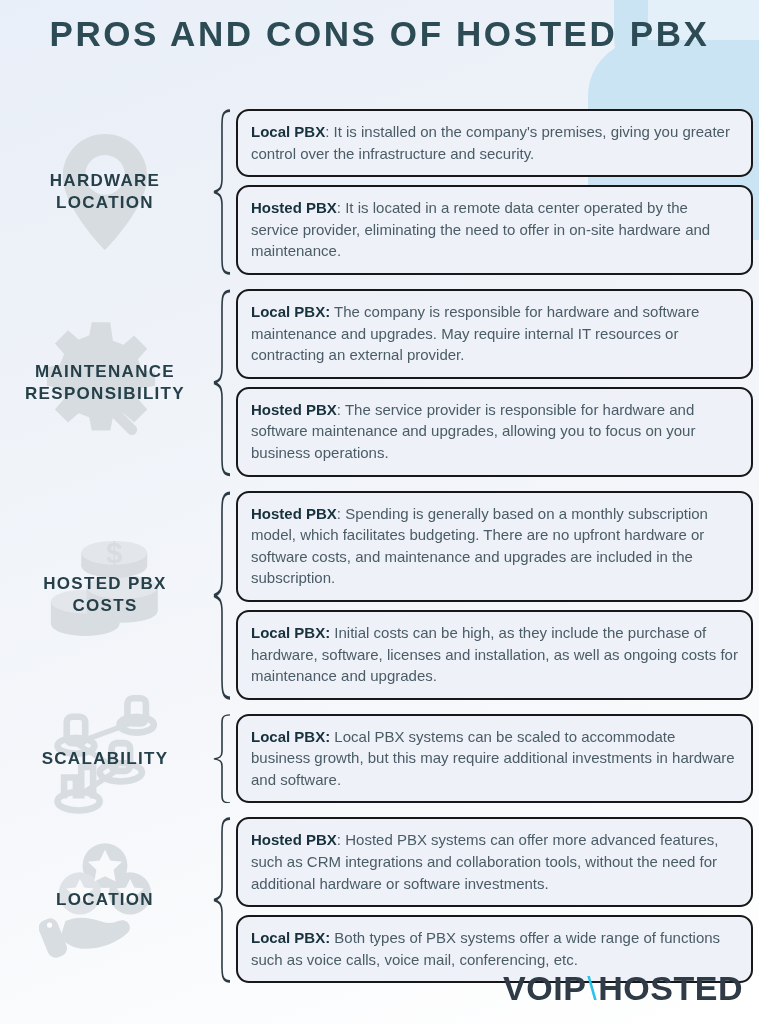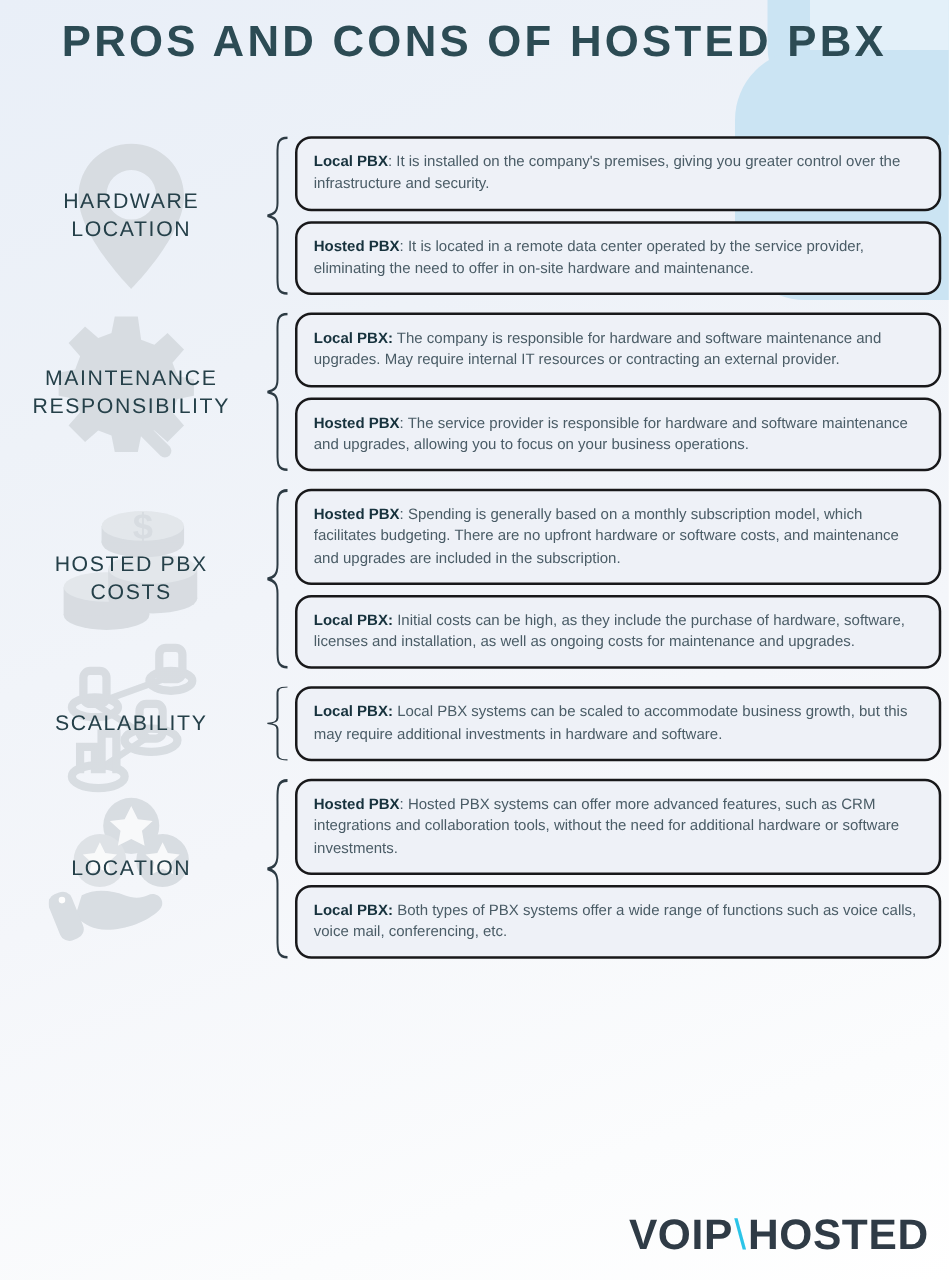--- a/index.html
+++ b/index.html
@@ -91,21 +91,21 @@
     width: 132px;
     height: 132px;
     opacity: 0.92;
   }
   .ghost-icon svg { display: block; width: 100%; height: 100%; }
   .row-label {
     position: relative;
     z-index: 2;
     text-align: center;
     font-size: 17px;
-    font-weight: 400;
+    font-weight: 700;
     letter-spacing: 1.3px;
     line-height: 1.3;
     color: #254049;
     padding: 0 6px;
     white-space: pre-line;
   }
 
   
   .brace-cell {
     flex: 0 0 26px;
@@ -126,21 +126,21 @@
     display: flex;
     flex-direction: column;
     gap: 8px;
     padding: 7px 6px 7px 0;
   }
   .box {
     background: #eef1f7;
     border: 2.2px solid #18181a;
     border-radius: 13px;
     padding: 10px 13px 11px 13px;
-    font-size: 12px;
+    font-size: 15px;
     line-height: 1.44;
     color: #4a5c66;
   }
   .box b {
     color: #17323d;
     font-weight: 700;
   }
 
   
   .logo {

